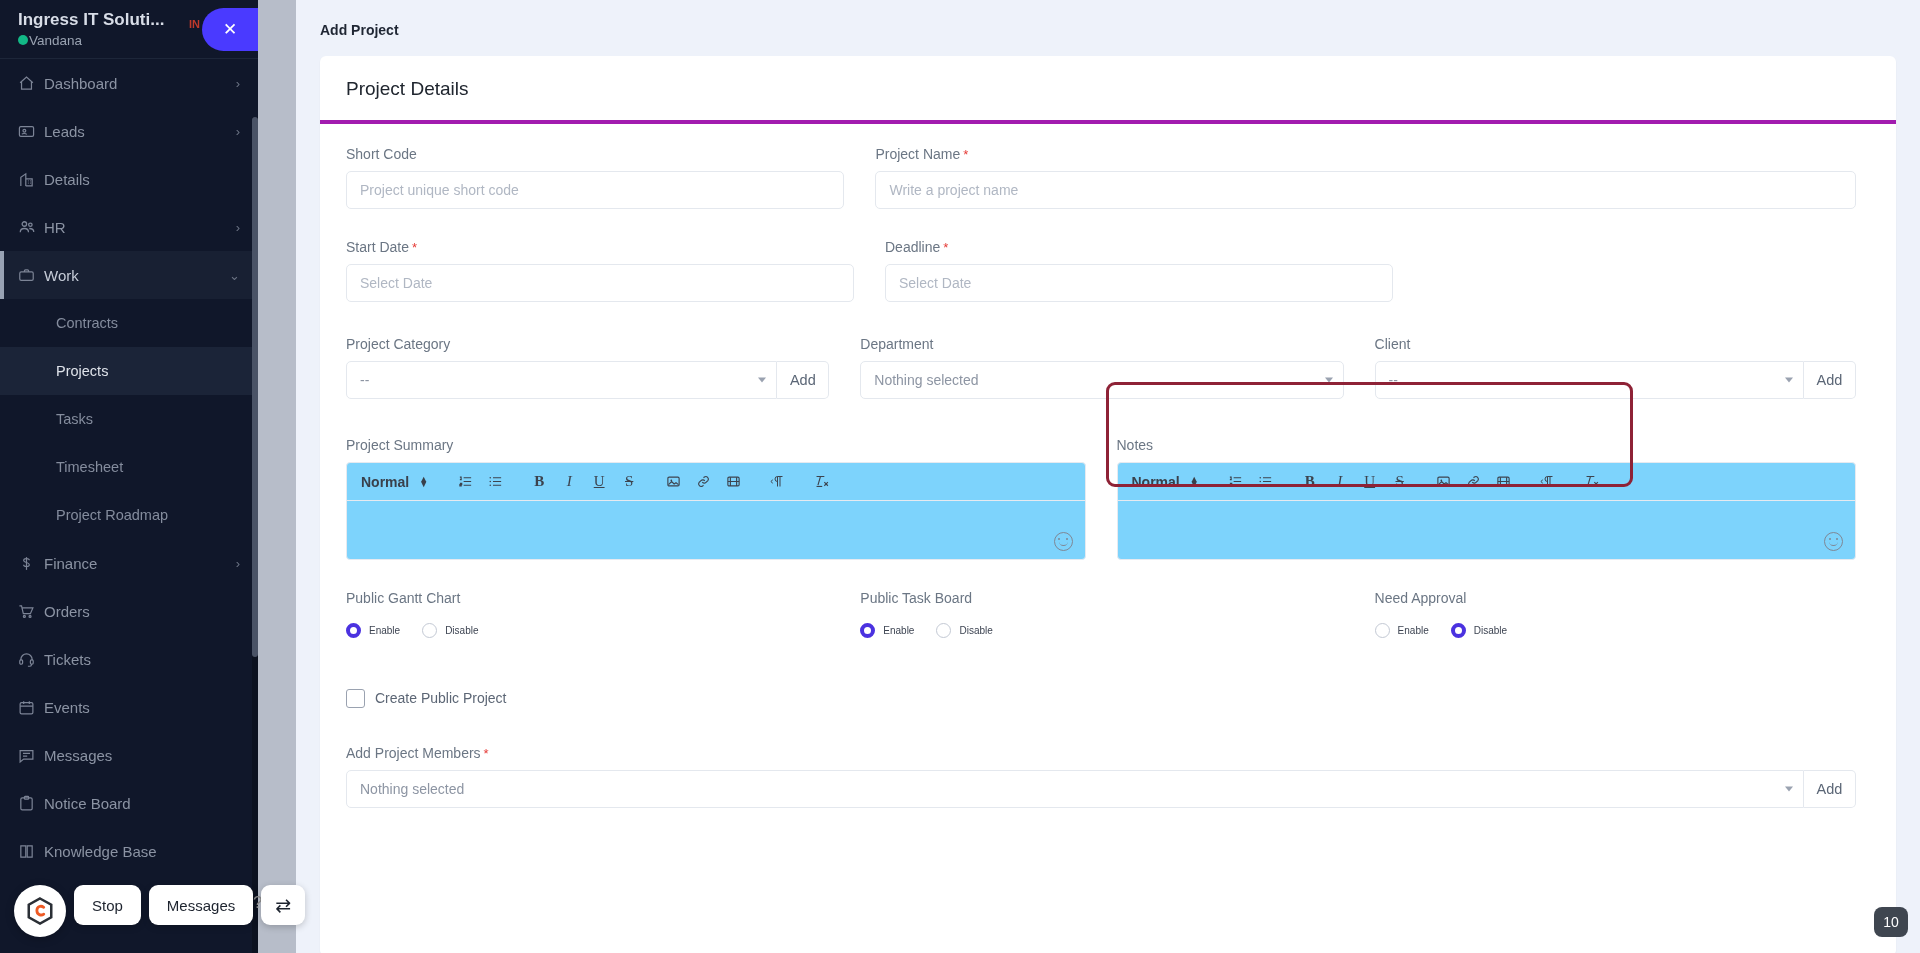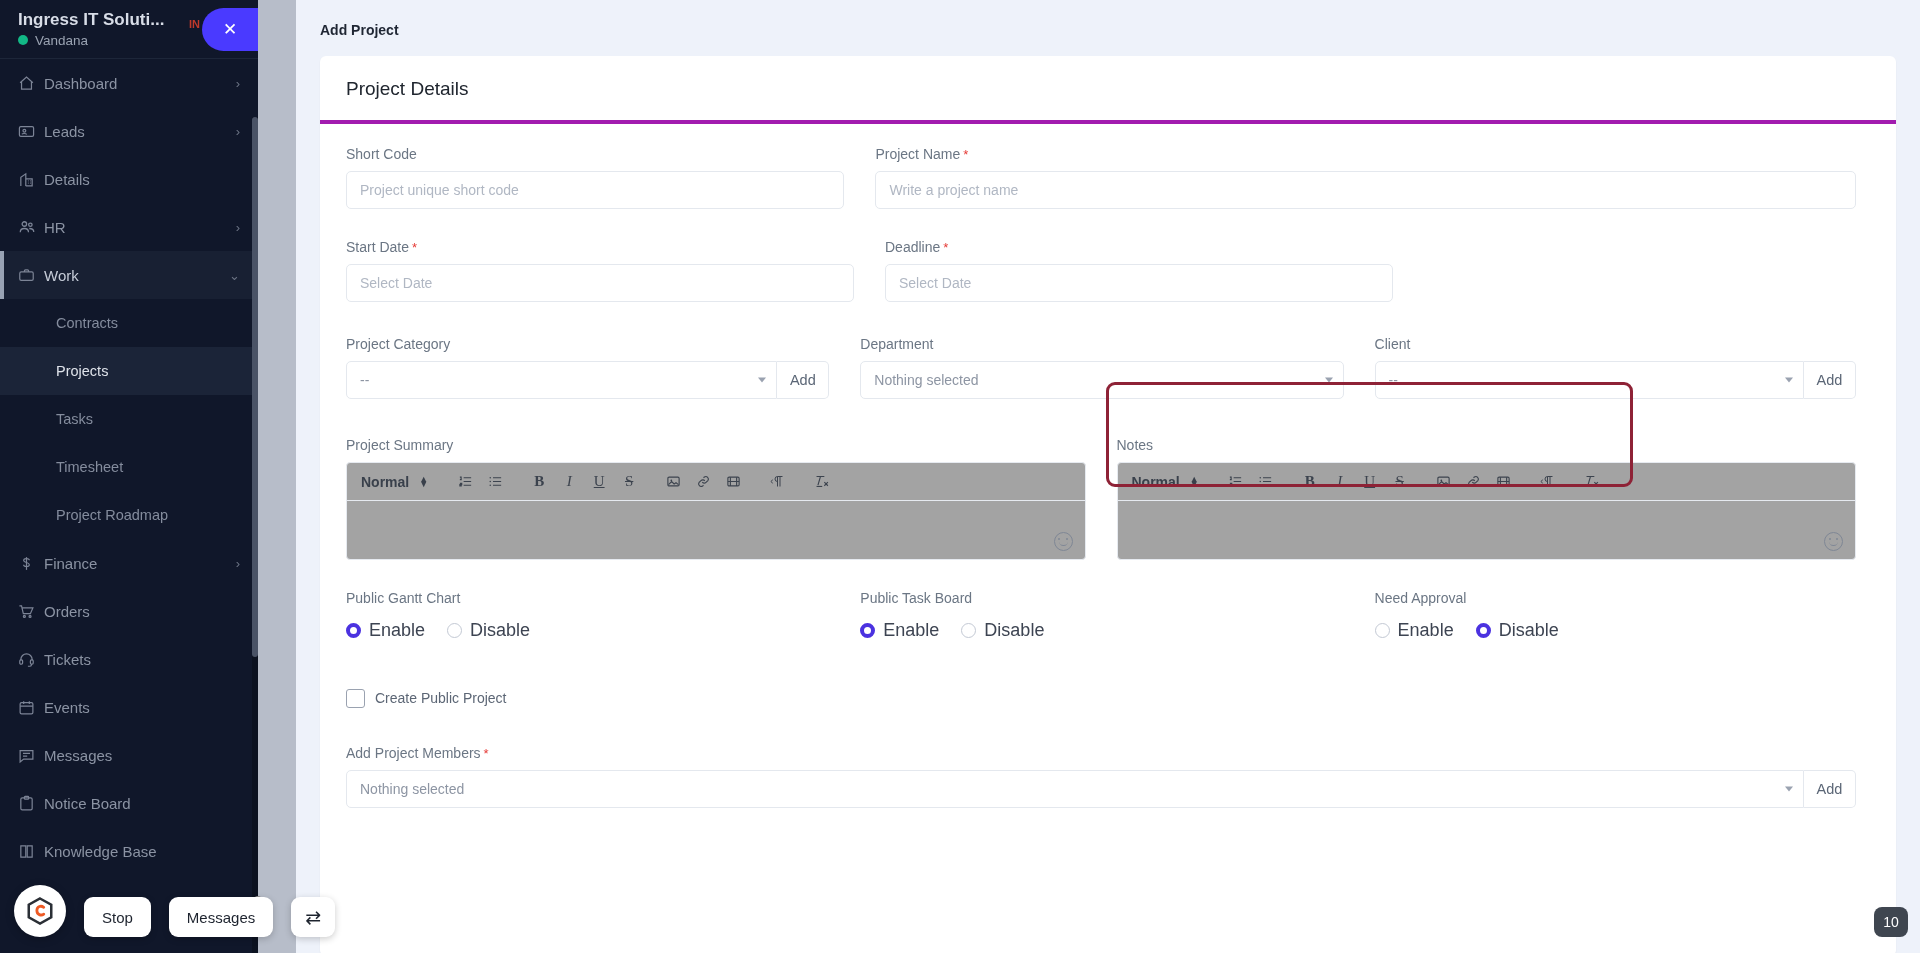--- a/index.html
+++ b/index.html
@@ -23,21 +23,21 @@
     height: 58px;
     display: flex; align-items: center;
     padding: 0 18px;
     position: relative;
   }
   .sb-org { line-height: 1.15; }
   .sb-org-name {
     color: #d8dde7; font-size: 17px; font-weight: 700;
     white-space: nowrap;
   }
-  .sb-user { display: flex; align-items: center; gap: 7px; margin-top: 3px; }
+  .sb-user { display: flex; align-items: center; gap: 1px; margin-top: 3px; }
   .sb-dot { width: 10px; height: 10px; border-radius: 50%; background: #12b886; display: inline-block; }
   .sb-user-name { color: #9aa3b2; font-size: 13.5px; }
   .sb-badge-in {
     position: absolute; right: 58px; top: 18px;
     color: #c0392b; font-size: 11px; font-weight: 700;
   }
   .sb-close {
     position: absolute; right: 0px; top: 8px;
     width: 56px; height: 43px;
     background: #4a3aff;
@@ -168,21 +168,21 @@
   
   .hl-box {
     position: absolute;
     border: 3px solid #8e2236;
     border-radius: 9px;
     pointer-events: none;
     z-index: 30;
   }
 
   
-  .editor { border: 1px solid #e6eaf0; border-radius: 4px; background: #a3a3a3; }
+  .editor { border: 1px solid #e6eaf0; border-radius: 4px; background: #7dd3fc; }
   .etoolbar {
     height: 38px; border-bottom: 1px solid #e6eaf0;
     display: flex; align-items: center; gap: 0; padding: 0 8px;
   }
   .etool {
     width: 30px; height: 30px;
     display: flex; align-items: center; justify-content: center;
     color: #3c434e; cursor: pointer; font-size: 15px;
   }
   .efmt {
@@ -215,26 +215,26 @@
 
   
   .radio-grp { display: flex; align-items: center; gap: 22px; height: 30px; }
   .radio-item { display: flex; align-items: center; gap: 8px; cursor: pointer; }
   .radio {
     width: 15px; height: 15px; border-radius: 50%;
     border: 1.5px solid #c3c9d4; background: #fff; flex: 0 0 15px;
     position: relative;
   }
   .radio.on { border: 4.5px solid #4b32e0; }
-  .radio-lbl { font-size: 18px; color: #3d4452; }
+  .radio-lbl { font-size: 10px; color: #3d4452; }
 
   
   .fbar {
     position: absolute; left: 14px; bottom: 16px;
-    display: flex; align-items: flex-end; gap: 18px; z-index: 60;
+    display: flex; align-items: flex-start; gap: 8px; z-index: 60;
   }
   .fbar-logo {
     width: 52px; height: 52px; border-radius: 50%;
     background: #fff; display: flex; align-items: center; justify-content: center;
     box-shadow: 0 2px 8px rgba(0,0,0,.25);
   }
   .fbtn {
     height: 40px; padding: 0 18px; border-radius: 9px;
     background: #fff; border: none;
     display: flex; align-items: center; justify-content: center;

